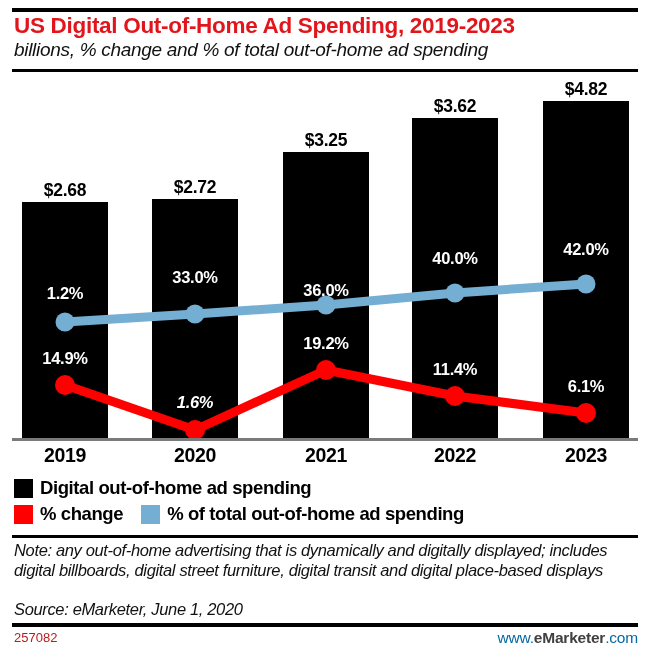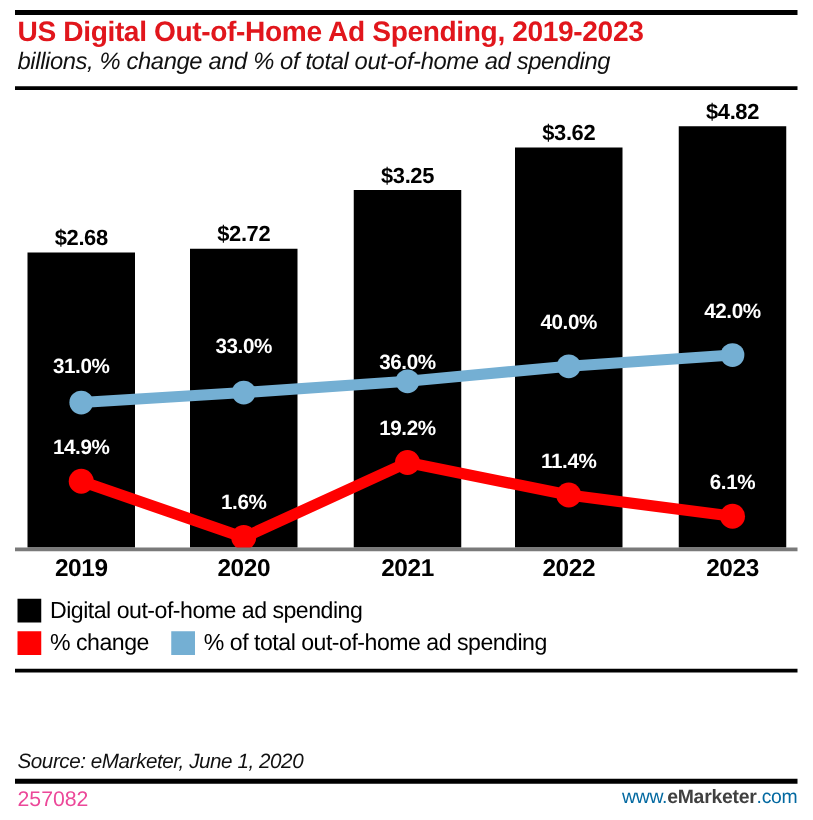--- a/index.html
+++ b/index.html
@@ -50,38 +50,38 @@
 
   
   .legend{position:absolute;left:14px;top:477px;width:626px;height:50px;}
   .lg-row{position:absolute;left:0;display:flex;align-items:center;}
   .lg-row.r1{top:0;}
   .lg-row.r2{top:26px;}
   .swatch{width:19px;height:19px;display:inline-block;margin-right:7px;flex:0 0 auto;}
   .sw-black{background:#000;}
   .sw-red{background:#FF0000;}
   .sw-blue{background:#74AFD3;}
-  .lg-text{font-size:18.5px;font-weight:normal;color:#000;letter-spacing:-0.4px;white-space:nowrap;}
+  .lg-text{font-size:18.5px;font-weight:bold;color:#000;letter-spacing:-0.4px;white-space:nowrap;}
   .lg-gap{display:inline-block;width:18px;flex:0 0 auto;}
 
   .rule-above-note{position:absolute;left:12px;top:535px;width:626px;height:2.5px;background:#000;}
 
   
   .note{
     position:absolute;left:14px;top:541px;width:626px;
     font-size:16.5px;font-style:italic;color:#111;
     line-height:19.5px;letter-spacing:-0.35px;
   }
   .source{
     position:absolute;left:14px;top:600px;width:626px;
     font-size:16.5px;font-style:italic;color:#111;letter-spacing:-0.35px;
   }
   .rule-footer{position:absolute;left:12px;top:623px;width:626px;height:3.5px;background:#000;}
 
-  .figid{position:absolute;left:14px;top:630px;font-size:17px;color:#ec4899;letter-spacing:0px;}
+  .figid{position:absolute;left:14px;top:630px;font-size:13px;color:#b91c1c;letter-spacing:0px;}
   .brand{position:absolute;right:12px;top:629px;font-size:15.5px;color:#111;letter-spacing:-0.2px;}
   .brand b{color:#404040;font-weight:bold;}
   .brand .w,.brand .c{color:#0369a1;font-weight:normal;}
 </style>
 </head>
 <body>
 
 <div class="frame">
 
   <div class="rule-top"></div>
@@ -113,28 +113,28 @@
       <circle cx="586" cy="212" r="9.5" fill="#74AFD3"></circle>
 
       <polyline fill="none" stroke="#FF0000" stroke-width="9" stroke-linecap="round" stroke-linejoin="round" points="65,313 195,358 326,298 455,324 586,341"></polyline>
       <circle cx="65" cy="313" r="10" fill="#FF0000"></circle>
       <circle cx="195" cy="358" r="10" fill="#FF0000"></circle>
       <circle cx="326" cy="298" r="10" fill="#FF0000"></circle>
       <circle cx="455" cy="324" r="10" fill="#FF0000"></circle>
       <circle cx="586" cy="341" r="10" fill="#FF0000"></circle>
     </svg>
 
-    <div class="pct-label" style="left:15px;width:100px;top:212px;">31.0%</div>
+    <div class="pct-label" style="left:15px;width:100px;top:212px;">1.2%</div>
     <div class="pct-label" style="left:145px;width:100px;top:196px;">33.0%</div>
     <div class="pct-label" style="left:276px;width:100px;top:189px;margin-top:20px;">36.0%</div>
     <div class="pct-label" style="left:405px;width:100px;top:177px;">40.0%</div>
     <div class="pct-label" style="left:536px;width:100px;top:168px;">42.0%</div>
 
     <div class="pct-label" style="left:15px;width:100px;top:277px;">14.9%</div>
-    <div class="pct-label" style="left:145px;width:100px;top:321px;">1.6%</div>
+    <div class="pct-label" style="left:145px;width:100px;top:321px;font-style:italic;">1.6%</div>
     <div class="pct-label" style="left:276px;width:100px;top:262px;">19.2%</div>
     <div class="pct-label" style="left:405px;width:100px;top:288px;">11.4%</div>
     <div class="pct-label" style="left:536px;width:100px;top:305px;">6.1%</div>
   </div>
 
   <div class="axis-line"></div>
 
   <div class="xticks">
     <div class="xtick" style="left:15px;width:100px;">2019</div>
     <div class="xtick" style="left:145px;width:100px;">2020</div>
@@ -151,18 +151,19 @@
     <div class="lg-row r2">
       <span class="swatch sw-red"></span>
       <span class="lg-text">% change</span>
       <span class="lg-gap"></span>
       <span class="swatch sw-blue"></span>
       <span class="lg-text">% of total out-of-home ad spending</span>
     </div>
   </div>
 
   <div class="rule-above-note"></div>
+  <div class="note">Note: any out-of-home advertising that is dynamically and digitally displayed; includes digital billboards, digital street furniture, digital transit and digital place-based displays</div>
   <div class="source">Source: eMarketer, June 1, 2020</div>
   <div class="rule-footer"></div>
   <div class="figid">257082</div>
   <div class="brand"><span class="w">www.</span><b>eMarketer</b><span class="c">.com</span></div>
 
 </div>
 
 </body></html>

